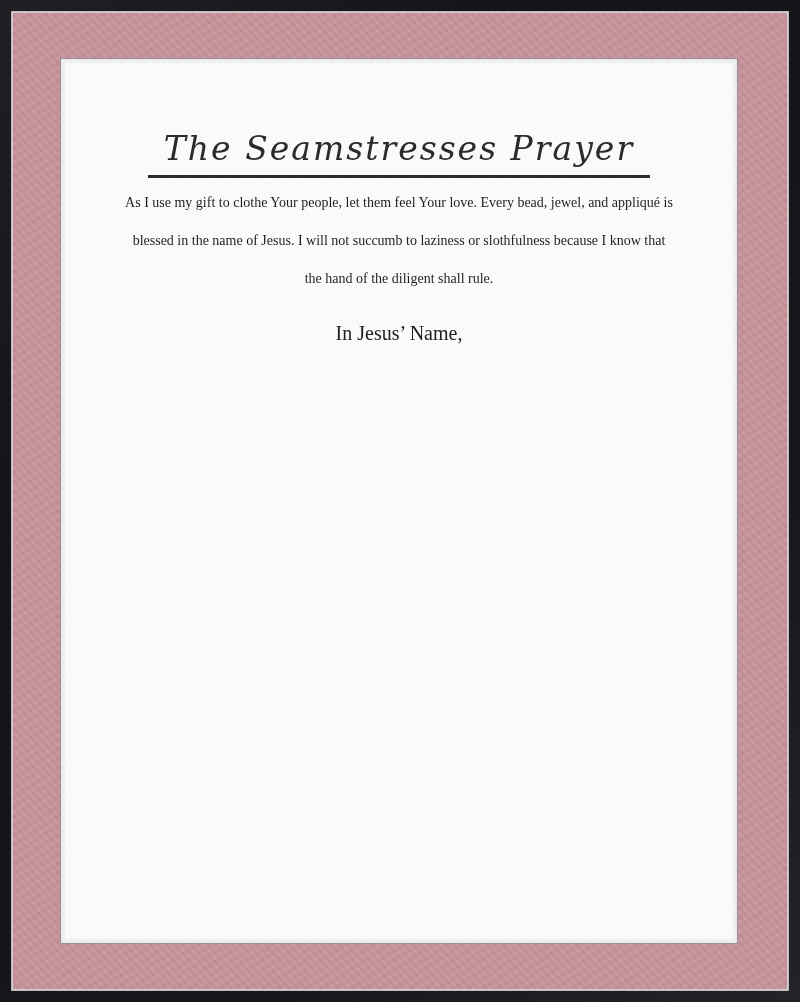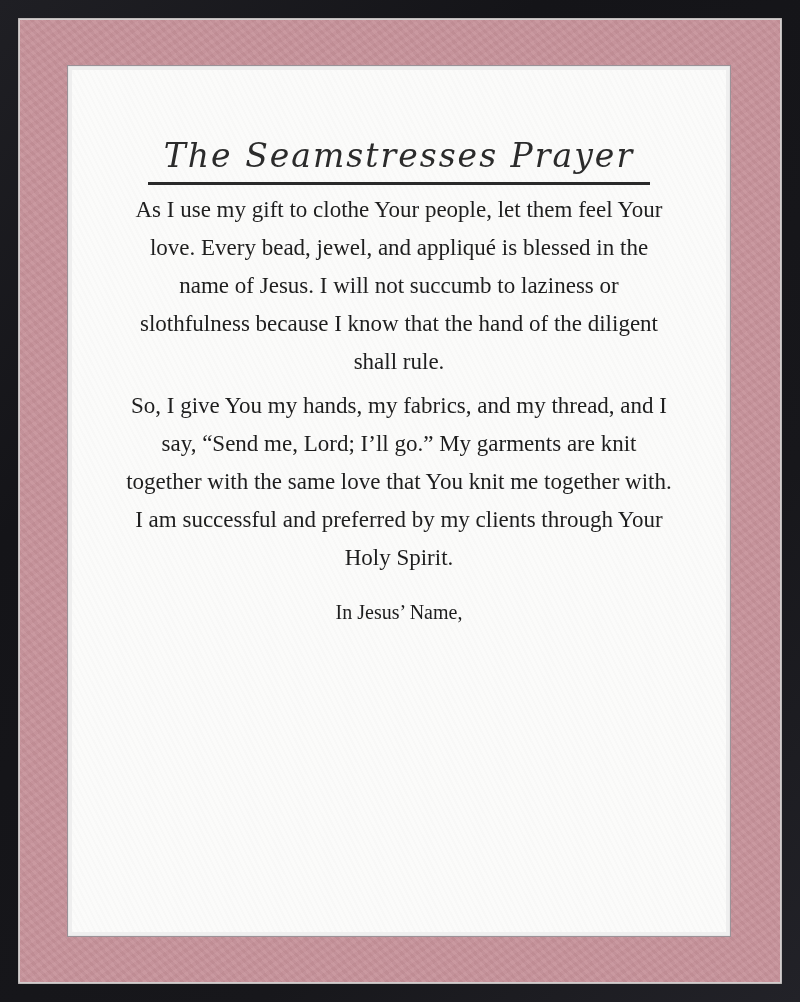--- a/index.html
+++ b/index.html
@@ -14,21 +14,21 @@
     height: 1002px;
     margin: 0 auto;
     overflow: hidden;
   }
   
   .frame {
     position: absolute;
     inset: 0;
     background: linear-gradient(135deg, #1f1f24 0%, #141418 30%, #17171b 70%, #222228 100%);
     box-sizing: border-box;
-    padding: 18px;
+    padding: 11px;
   }
   
   .liner {
     width: 100%;
     height: 100%;
     box-sizing: border-box;
     background: #d9d3d3;
     padding: 2px;
     box-shadow: inset 0 0 2px rgba(0,0,0,.45);
   }
@@ -78,21 +78,21 @@
     white-space: nowrap;
   }
   .salutation {
     margin: 20px 0 0;
     font-size: 20px;
     line-height: 38px;
   }
   .para {
     margin: 6px auto 0;
     max-width: 548px;
-    font-size: 23px;
+    font-size: 14px;
     line-height: 38px;
   }
   .closing {
     margin: 16px 0 0;
     font-size: 20px;
     line-height: 38px;
   }
   .signoff {
     margin: 7px 0 0;
     font-size: 20px;
@@ -107,21 +107,20 @@
     <div class="liner">
       <div class="mat">
         <div class="bevel">
           <div class="paper">
 
             <h1 class="title">The Seamstresses Prayer</h1>
 
 
             <p class="para">As I use my gift to clothe Your people, let them feel Your love. Every bead, jewel, and appliqué is blessed in the name of Jesus. I will not succumb to laziness or slothfulness because I know that the hand of the diligent shall rule.</p>
 
-            <p class="para">So, I give You my hands, my fabrics, and my thread, and I say, “Send me, Lord; I’ll go.” My garments are knit together with the same love that You knit me together with. I am successful and preferred by my clients through Your Holy Spirit.</p>
 
 
             <p class="closing">In Jesus’ Name,</p>
 
 
           </div>
         </div>
       </div>
     </div>
   </div>

